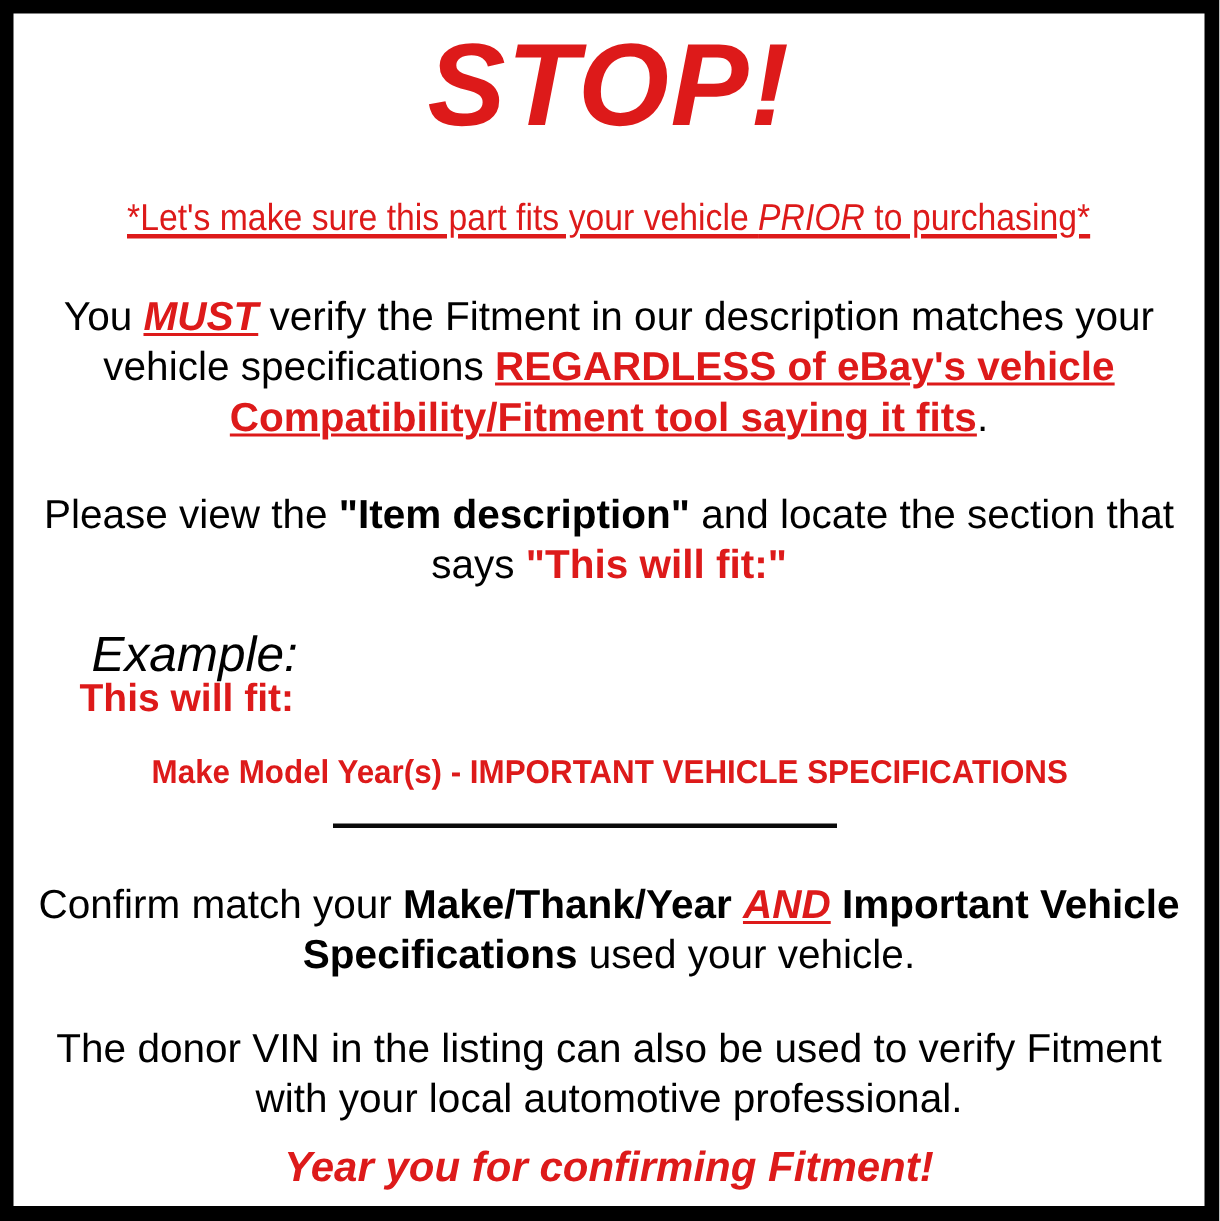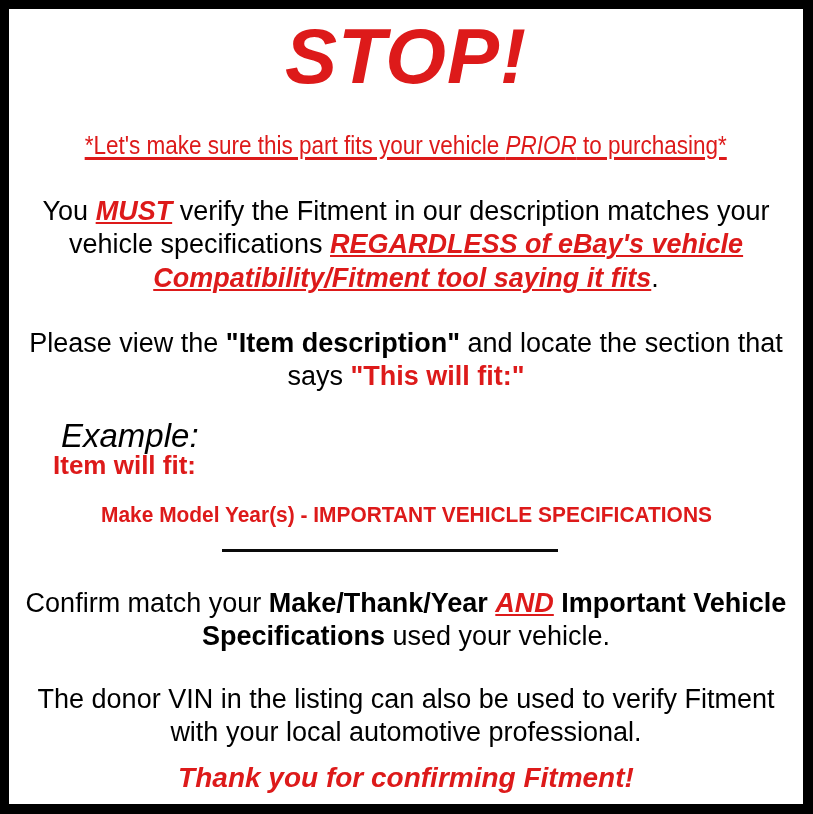--- a/index.html
+++ b/index.html
@@ -160,39 +160,39 @@
 <div id="notice-frame" style="background: #000000;">
   <div id="notice-card" style="background: rgb(255, 255, 255);">
 
     <div id="stop-title" style="color: rgb(221, 26, 26);">STOP!</div>
 
     <div id="subtitle" style="color: rgb(221, 26, 26);">
       <span class="inner"><span>*Let's make sure this part fits your vehicle </span><span class="i">PRIOR</span><span> to purchasing*</span></span>
     </div>
 
     <div class="para ln" id="para-verify">
-      <span class="blk">You </span><span class="red b i u" style="color: rgb(221, 26, 26);">MUST</span><span class="blk"> verify the Fitment in our description matches your vehicle specifications </span><span class="red b u" style="color: rgb(221, 26, 26); font-style: italic;">REGARDLESS of eBay's vehicle Compatibility/Fitment tool saying it fits</span><span class="blk">.</span>
+      <span class="blk">You </span><span class="red b i u" style="color: rgb(221, 26, 26);">MUST</span><span class="blk"> verify the Fitment in our description matches your vehicle specifications </span><span class="red b u" style="color: rgb(221, 26, 26);">REGARDLESS of eBay's vehicle Compatibility/Fitment tool saying it fits</span><span class="blk">.</span>
     </div>
 
     <div class="para ln" id="para-view">
       <span class="blk">Please view the </span><span class="blk b">"Item description"</span><span class="blk"> and locate the section that says </span><span class="red b" style="color: rgb(221, 26, 26);">"This will fit:"</span>
     </div>
 
     <div id="example-label" class="ln">Example:</div>
 
-    <div id="example-fit" class="ln" style="color: rgb(221, 26, 26);">Item will fit:</div>
+    <div id="example-fit" class="ln" style="color: rgb(221, 26, 26);">This will fit:</div>
 
     <div id="example-spec" class="ln" style="color: rgb(221, 26, 26);">
       <span class="inner">Make Model Year(s) - IMPORTANT VEHICLE SPECIFICATIONS</span>
     </div>
 
     <div id="divider" style="background: rgb(10, 10, 10);"></div>
 
     <div class="para ln" id="para-confirm">
       <span class="blk">Confirm match your </span><span class="blk b">Make/Thank/Year </span><span class="red b i u" style="color: rgb(221, 26, 26);">AND</span><span class="blk b"> Important Vehicle Specifications</span><span class="blk"> used your vehicle.</span>
     </div>
 
     <div class="para ln" id="para-donor">The donor VIN in the listing can also be used to verify Fitment with your local automotive professional.</div>
 
-    <div id="thanks" style="color: rgb(221, 26, 26);">Thank you for confirming Fitment!</div>
+    <div id="thanks" style="color: rgb(221, 26, 26);">Year you for confirming Fitment!</div>
 
   </div>
 </div>
 
 </body></html>

